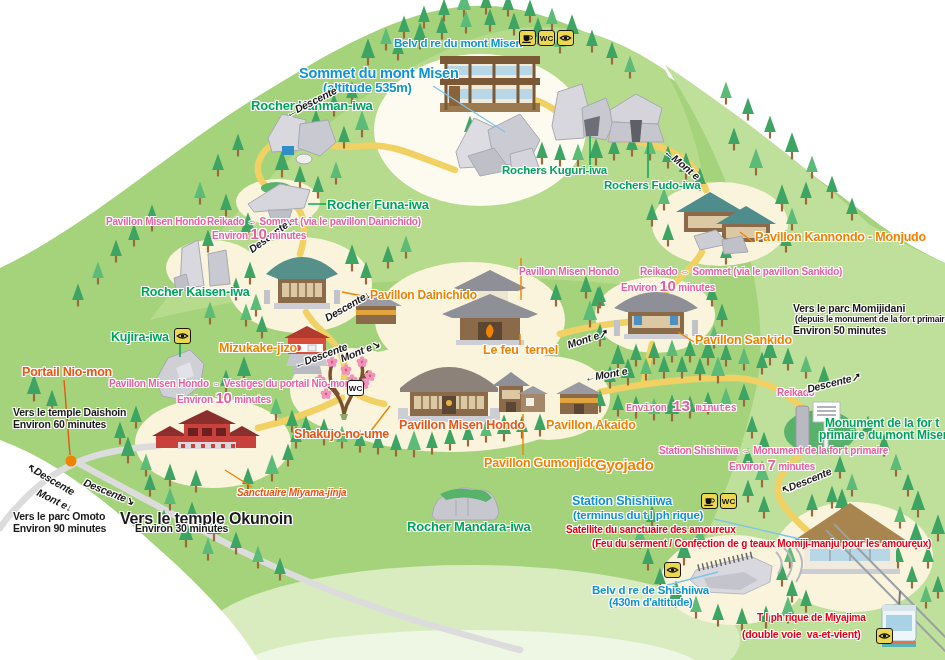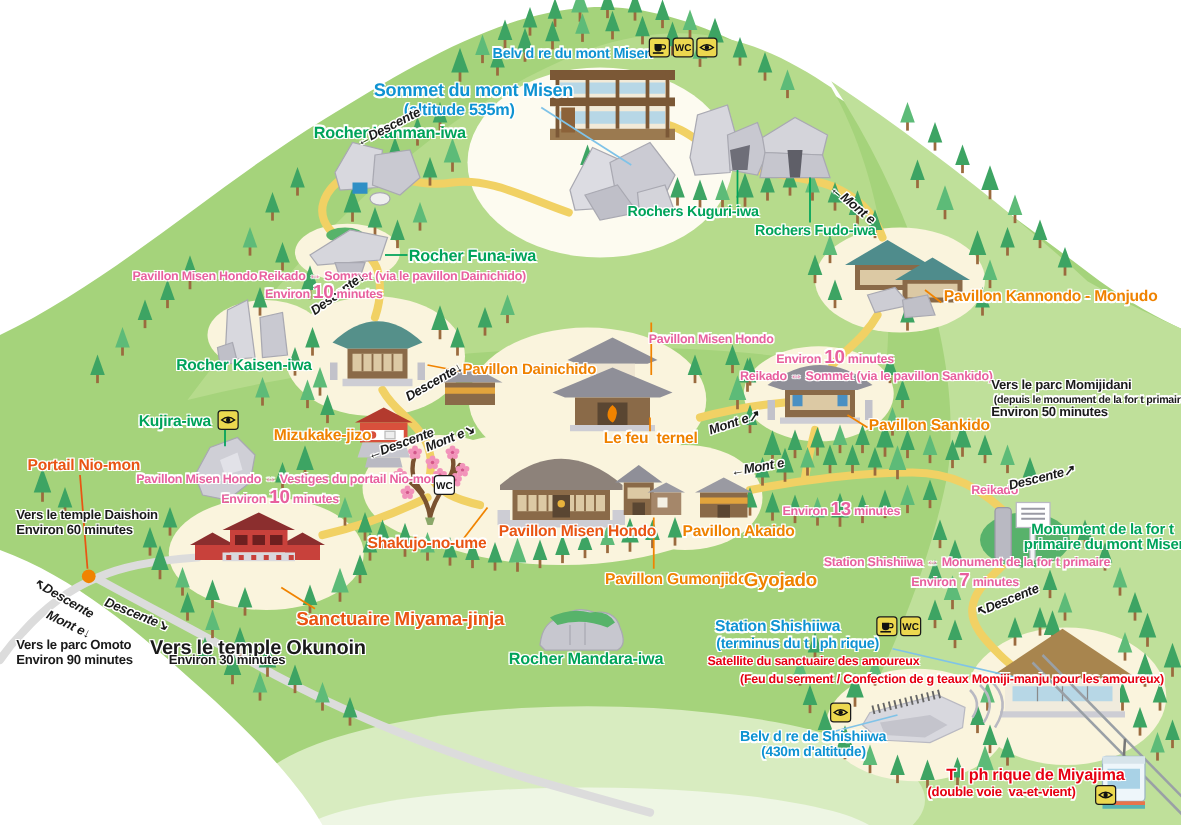--- a/index.html
+++ b/index.html
@@ -767,42 +767,42 @@
       <div class="lbl" style="left: 502px; top: 164px; font-size: 11.5px; color: rgb(0, 163, 90);">Rochers Kuguri-iwa</div>
       <div class="lbl" style="left: 604px; top: 179px; font-size: 11.5px; color: rgb(0, 163, 90);">Rochers Fudo-iwa</div>
       <div class="lbl" style="left: 327px; top: 198px; font-size: 13px; color: rgb(0, 163, 90);">Rocher Funa-iwa</div>
       <div class="lbl" style="left: 141px; top: 286px; font-size: 12.5px; color: rgb(0, 163, 90);">Rocher Kaisen-iwa</div>
       <div class="lbl" style="left: 111px; top: 331px; font-size: 12.5px; color: rgb(0, 163, 90);">Kujira-iwa</div>
       <div class="lbl" style="left: 407px; top: 520px; font-size: 13px; color: rgb(0, 163, 90);">Rocher Mandara-iwa</div>
       <div class="lbl" style="left: 825px; top: 417px; font-size: 12px; color: rgb(0, 163, 90);">Monument de la for t</div>
       <div class="lbl" style="left: 819px; top: 429px; font-size: 12px; color: rgb(0, 163, 90);">primaire du mont Misen</div>
       <div class="lbl" style="left: 566px; top: 525px; font-size: 10px; color: rgb(230, 0, 18);">Satellite du sanctuaire des amoureux</div>
       <div class="lbl" style="left: 564px; top: 539px; font-size: 10px; color: rgb(230, 0, 18); padding-left: 28px;">(Feu du serment / Confection de g teaux Momiji-manju pour les amoureux)</div>
-      <div class="lbl" style="left: 757px; top: 613px; font-size: 13px; color: rgb(230, 0, 18);">T l ph rique de Miyajima</div>
+      <div class="lbl" style="left: 757px; top: 613px; font-size: 10px; color: rgb(230, 0, 18);">T l ph rique de Miyajima</div>
       <div class="lbl" style="left: 742px; top: 629px; font-size: 10.5px; color: rgb(230, 0, 18);">(double voie  va-et-vient)</div>
       <div class="lbl" style="left: 755px; top: 231px; font-size: 12.5px; color: rgb(239, 130, 0);">Pavillon Kannondo - Monjudo</div>
       <div class="lbl" style="left: 370px; top: 289px; font-size: 12px; color: rgb(239, 130, 0);">Pavillon Dainichido</div>
       <div class="lbl" style="left: 695px; top: 334px; font-size: 12.5px; color: rgb(239, 130, 0);">Pavillon Sankido</div>
       <div class="lbl" style="left: 219px; top: 342px; font-size: 12.5px; color: rgb(239, 130, 0);">Mizukake-jizo</div>
       <div class="lbl" style="left: 22px; top: 366px; font-size: 12.5px; color: rgb(233, 85, 19);">Portail Nio-mon</div>
       <div class="lbl" style="left: 483px; top: 344px; font-size: 12.5px; color: rgb(239, 130, 0);">Le feu  ternel</div>
       <div class="lbl" style="left: 399px; top: 419px; font-size: 12.5px; color: rgb(233, 85, 19);">Pavillon Misen Hondo</div>
       <div class="lbl" style="left: 546px; top: 419px; font-size: 12.5px; color: rgb(239, 130, 0);">Pavillon Akaido</div>
       <div class="lbl" style="left: 484px; top: 457px; font-size: 12.5px; color: rgb(239, 130, 0);">Pavillon Gumonjido</div>
       <div class="lbl" style="left: 595px; top: 457px; font-size: 15px; color: rgb(239, 130, 0);">Gyojado</div>
-      <div class="lbl" style="left: 237px; top: 488px; font-size: 15px; color: rgb(233, 85, 19);">Sanctuaire Miyama-jinja</div>
+      <div class="lbl" style="left: 237px; top: 488px; font-size: 10px; color: rgb(233, 85, 19); font-style: italic;">Sanctuaire Miyama-jinja</div>
       <div class="lbl" style="left: 294px; top: 428px; font-size: 12.5px; color: rgb(233, 85, 19);">Shakujo-no-ume</div>
       <div class="lbl" style="left: 572px; top: 495px; font-size: 12.5px; color: rgb(15, 147, 210);">Station Shishiiwa</div>
       <div class="lbl" style="left: 573px; top: 509px; font-size: 11.5px; color: rgb(15, 147, 210);">(terminus du t l ph rique)</div>
       <div class="lbl" style="left: 592px; top: 584px; font-size: 11.5px; color: rgb(15, 147, 210);">Belv d re de Shishiiwa</div>
       <div class="lbl" style="left: 609px; top: 597px; font-size: 11px; color: rgb(15, 147, 210);">(430m d'altitude)</div>
       <div class="lbl" style="left: 106px; top: 217px; font-size: 10px; color: rgb(232, 96, 158);">Pavillon Misen Hondo</div>
       <div class="lbl" style="left: 207px; top: 217px; font-size: 10px; color: rgb(232, 96, 158);">Reikado ⇔ Sommet (via le pavillon Dainichido)</div>
       <div class="lbl" style="left: 519px; top: 267px; font-size: 10px; color: rgb(232, 96, 158);">Pavillon Misen Hondo</div>
-      <div class="lbl" style="left: 592px; top: 267px; font-size: 10px; color: rgb(232, 96, 158); margin-top: 30px;">Reikado ⇔ Sommet (via le pavillon Sankido)</div>
+      <div class="lbl" style="left: 640px; top: 267px; font-size: 10px; color: rgb(232, 96, 158);">Reikado ⇔ Sommet (via le pavillon Sankido)</div>
       <div class="lbl" style="left: 109px; top: 379px; font-size: 10px; color: rgb(232, 96, 158);">Pavillon Misen Hondo ⇔ Vestiges du portail Nio-mon</div>
       <div class="lbl" style="left: 659px; top: 446px; font-size: 10px; color: rgb(232, 96, 158);">Station Shishiiwa ⇔ Monument de la for t primaire</div>
       <div class="lbl" style="left: 777px; top: 388px; font-size: 10px; color: rgb(232, 96, 158);">Reikado</div>
       <div class="lbl" style="left: 793px; top: 303px; font-size: 10.5px; color: rgb(26, 26, 26);">Vers le parc Momijidani</div>
       <div class="lbl" style="left: 795px; top: 315px; font-size: 8.5px; color: rgb(26, 26, 26);">(depuis le monument de la for t primaire)</div>
       <div class="lbl" style="left: 793px; top: 325px; font-size: 10.5px; color: rgb(26, 26, 26);">Environ 50 minutes</div>
       <div class="lbl" style="left: 13px; top: 407px; font-size: 10.5px; color: rgb(26, 26, 26);">Vers le temple Daishoin</div>
       <div class="lbl" style="left: 13px; top: 419px; font-size: 10.5px; color: rgb(26, 26, 26);">Environ 60 minutes</div>
       <div class="lbl" style="left: 13px; top: 511px; font-size: 10.5px; color: rgb(26, 26, 26);">Vers le parc Omoto</div>
       <div class="lbl" style="left: 13px; top: 523px; font-size: 10.5px; color: rgb(26, 26, 26);">Environ 90 minutes</div>
@@ -817,21 +817,21 @@
       <div class="lbl it" style="left: 566px; top: 340px; font-size: 10.5px; color: rgb(26, 26, 26); transform: rotate(-18deg);">Mont e↗</div>
       <div class="lbl it" style="left: 584px; top: 373px; font-size: 10.5px; color: rgb(26, 26, 26); transform: rotate(-10deg);">←Mont e</div>
       <div class="lbl it" style="left: 806px; top: 384px; font-size: 10.5px; color: rgb(26, 26, 26); transform: rotate(-14deg);">Descente↗</div>
       <div class="lbl it" style="left: 779px; top: 486px; font-size: 10.5px; color: rgb(26, 26, 26); transform: rotate(-22deg);">↖Descente</div>
       <div class="lbl it" style="left: 30px; top: 461px; font-size: 10.5px; color: rgb(26, 26, 26); transform: rotate(30deg);">↖Descente</div>
       <div class="lbl it" style="left: 86px; top: 477px; font-size: 10.5px; color: rgb(26, 26, 26); transform: rotate(22deg);">Descente↘</div>
       <div class="lbl it" style="left: 40px; top: 487px; font-size: 10.5px; color: rgb(26, 26, 26); transform: rotate(26deg);">Mont e↓</div>
       <div class="lbl" style="left: 212px; top: 226px; font-size: 10px; color: rgb(232, 96, 158);"><span>Environ </span><span class="num">10</span><span> minutes</span></div>
       <div class="lbl" style="left: 621px; top: 278px; font-size: 10px; color: rgb(232, 96, 158);"><span>Environ </span><span class="num">10</span><span> minutes</span></div>
       <div class="lbl" style="left: 177px; top: 390px; font-size: 10px; color: rgb(232, 96, 158);"><span>Environ </span><span class="num">10</span><span> minutes</span></div>
-      <div class="lbl" style="left: 626px; top: 400px; font-size: 10px; color: rgb(232, 96, 158);"><span>Environ </span><span class="num">13</span><span> minutes</span></div>
+      <div class="lbl" style="left: 626px; top: 400px; font-size: 10px; color: rgb(232, 96, 158); font-family: Liberation Mono, monospace;"><span>Environ </span><span class="num">13</span><span> minutes</span></div>
       <div class="lbl" style="left: 729px; top: 457px; font-size: 10px; color: rgb(232, 96, 158);"><span>Environ </span><span class="num">7</span><span> minutes</span></div>
     </div>
 <div id="badges">
       <div class="badges" style="left: 519px; top: 30px;">
         <span class="badge">
           <svg viewBox="0 0 20 16" width="13" height="11">
             <path d="M4,3 h9 v5 a4.5,4 0 0 1 -9,0 Z" fill="#111"></path>
             <path d="M13,4 h2 a2.5,2.5 0 0 1 0,5 h-2" fill="none" stroke="#111" stroke-width="1.4"></path>
             <rect x="2" y="13" width="13" height="2" fill="#111"></rect>
           </svg>

